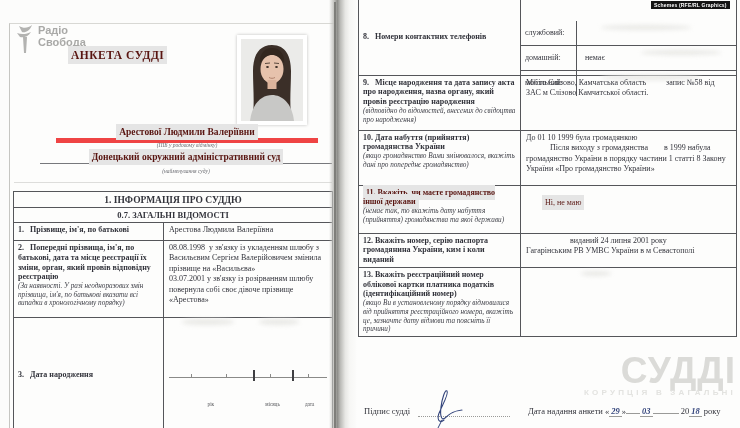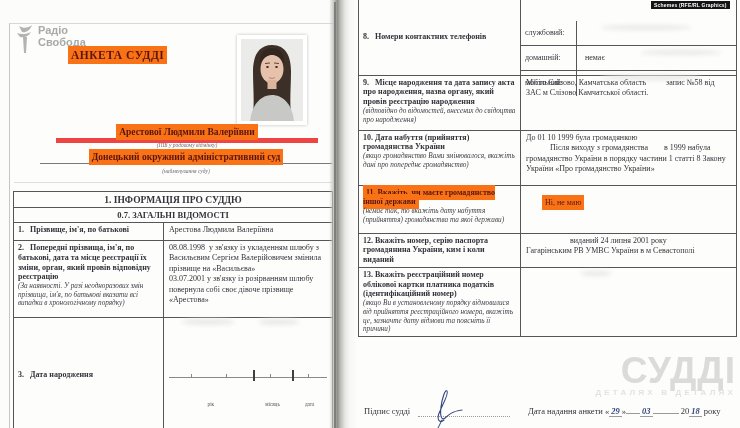--- a/index.html
+++ b/index.html
@@ -13,21 +13,21 @@
     position:absolute;left:9px;top:23px;width:324px;height:405px;
     background:#fdfdfc;border-left:1px solid #c6c6c2;border-top:1px solid #d8d8d4;
   }
   .gutter{
     position:absolute;left:329px;top:0;width:28px;height:428px;z-index:3;
     background:linear-gradient(90deg,rgba(220,220,216,0) 0%,#c2c2be 18%,#8e8e8a 30%,#b9b9b5 40%,#e7e7e4 58%,#f7f7f5 75%,rgba(255,255,255,0) 100%);
   }
   .page-edge{position:absolute;left:334px;top:2px;width:2px;height:426px;background:#7e7e7a;z-index:4;}
   .page-right{position:absolute;left:356px;top:0;width:384px;height:428px;background:#fdfdfc;}
 
-  .hl{background:#f97316;color:#591511;padding:3px 3px;}
+  .hl{background:#e5e5e5;color:#591511;padding:3px 3px;}
 
   
   .logo{position:absolute;left:5px;top:0;display:flex;gap:3px;align-items:flex-start;justify-content:center;}
   .logo-text{font-family:"Liberation Sans",sans-serif;font-weight:bold;font-size:11px;line-height:1.1;color:#a9a9a7;}
   .title{position:absolute;left:58px;top:25px;font-weight:bold;font-size:11.5px;letter-spacing:.5px;}
   .photo{position:absolute;left:227px;top:11px;width:70px;height:90px;background:#fff;
          box-shadow:0 0 3px rgba(0,0,0,.25);padding:4px;box-sizing:border-box;}
   .nameline{position:absolute;left:46px;top:103px;width:262px;text-align:center;
             border-bottom:5px solid #ef4444;padding-bottom:1px;font-weight:bold;font-size:9.5px;}
   .caption{position:absolute;width:262px;text-align:center;font-style:italic;font-size:5.5px;color:#6b6c72;}
@@ -261,16 +261,16 @@
     <span class="dategrp">
       <span>Дата надання анкети «</span><span class="hw uline">29</span><span>»</span><span class="uline u1"></span><span class="hw uline">03</span><span class="uline u2"></span>
       <span>20</span><span class="hw uline">18</span>
       <span>року</span>
     </span>
   </div>
 </div>
 
 <div class="wm">
   <div class="wm-title">СУДДІ</div>
-  <div class="wm-sub">ДЕТАЛЯХ В ДЕТАЛЯХ</div>
+  <div class="wm-sub">КОРУПЦІЯ В ЗАГАЛЬНІ</div>
 </div>
 
 <div class="credit">Schemes (RFE/RL Graphics)</div>
 
 </body></html>

